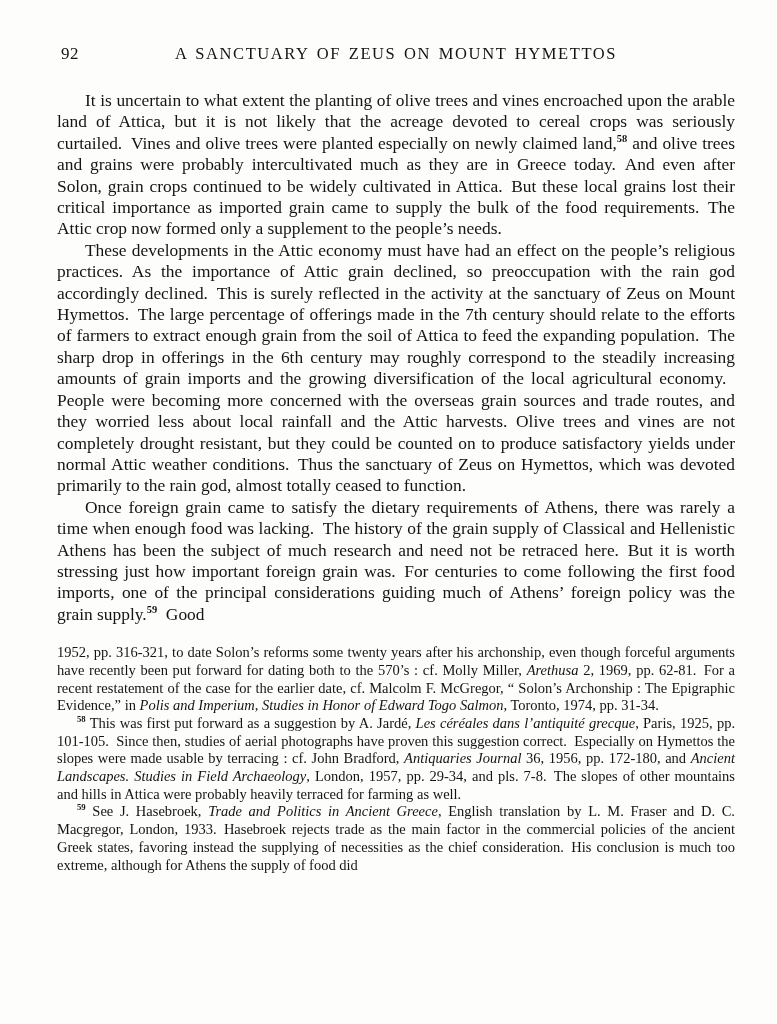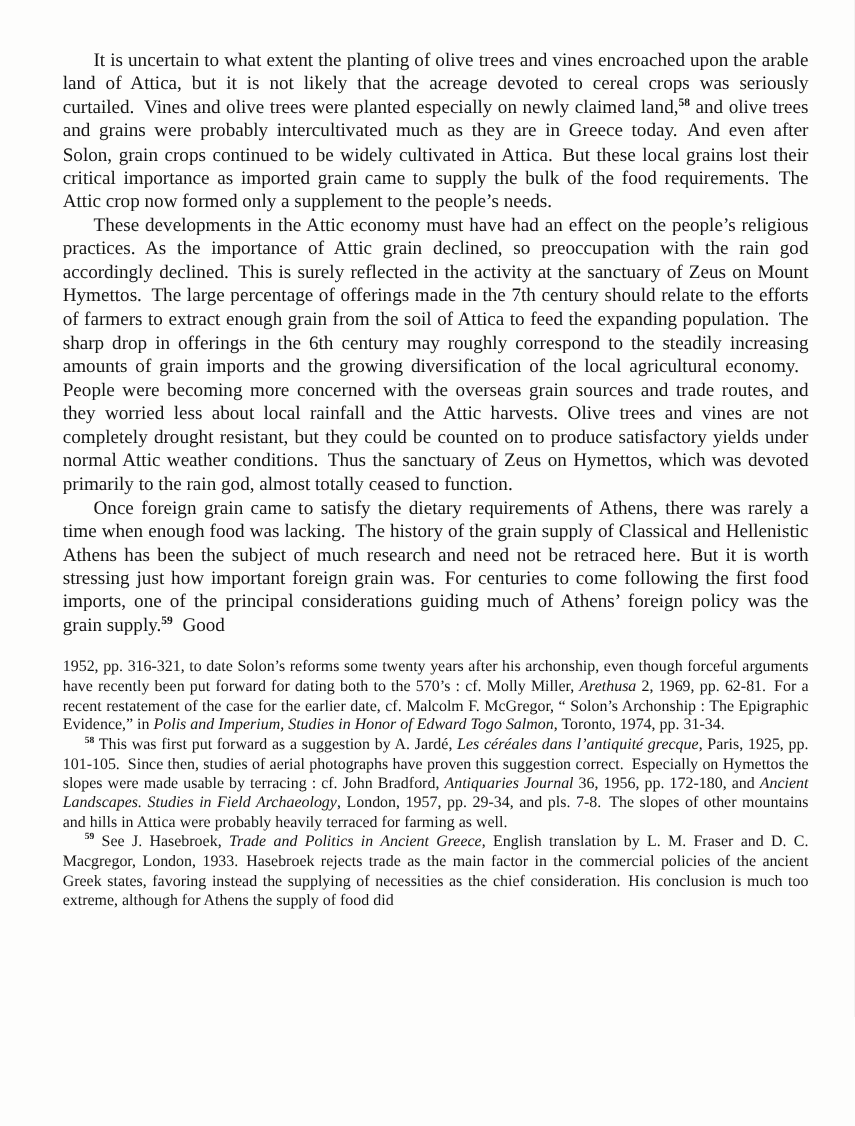--- a/index.html
+++ b/index.html
@@ -68,20 +68,24 @@
   }
   .it {
     font-style: italic;
   }
 </style>
 </head>
 <body>
 
 <div class="page">
 
+  <header class="page-header">
+    <span class="page-number">92</span>
+    <span class="running-title">A SANCTUARY OF ZEUS ON MOUNT HYMETTOS</span>
+  </header>
 
   <main class="body-text">
     <p><span>It is uncertain to what extent the planting of olive trees and vines encroached upon the arable land of Attica, but it is not likely that the acreage devoted to cereal crops was seriously curtailed. Vines and olive trees were planted especially on newly claimed land,</span><sup>58</sup><span> and olive trees and grains were probably intercultivated much as they are in Greece today. And even after Solon, grain crops continued to be widely cultivated in Attica. But these local grains lost their critical importance as imported grain came to supply the bulk of the food requirements. The Attic crop now formed only a supplement to the people’s needs.</span></p>
     <p><span>These developments in the Attic economy must have had an effect on the people’s religious practices. As the importance of Attic grain declined, so preoccupation with the rain god accordingly declined. This is surely reflected in the activity at the sanctuary of Zeus on Mount Hymettos. The large percentage of offerings made in the 7th century should relate to the efforts of farmers to extract enough grain from the soil of Attica to feed the expanding population. The sharp drop in offerings in the 6th century may roughly correspond to the steadily increasing amounts of grain imports and the growing diversification of the local agricultural economy. People were becoming more concerned with the overseas grain sources and trade routes, and they worried less about local rainfall and the Attic harvests. Olive trees and vines are not completely drought resistant, but they could be counted on to produce satisfactory yields under normal Attic weather conditions. Thus the sanctuary of Zeus on Hymettos, which was devoted primarily to the rain god, almost totally ceased to function.</span></p>
     <p><span>Once foreign grain came to satisfy the dietary requirements of Athens, there was rarely a time when enough food was lacking. The history of the grain supply of Classical and Hellenistic Athens has been the subject of much research and need not be retraced here. But it is worth stressing just how important foreign grain was. For centuries to come following the first food imports, one of the principal considerations guiding much of Athens’ foreign policy was the grain supply.</span><sup>59</sup><span> Good</span></p>
   </main>
 
   <section class="footnotes">
     <p class="no-indent"><span>1952, pp. 316-321, to date Solon’s reforms some twenty years after his archonship, even though forceful arguments have recently been put forward for dating both to the 570’s : cf. Molly Miller, </span><span class="it">Arethusa</span><span> 2, 1969, pp. 62-81. For a recent restatement of the case for the earlier date, cf. Malcolm F. McGregor, “ Solon’s Archonship : The Epigraphic Evidence,” in </span><span class="it">Polis and Imperium, Studies in Honor of Edward Togo Salmon</span><span>, Toronto, 1974, pp. 31-34.</span></p>
     <p><sup>58</sup><span> This was first put forward as a suggestion by A. Jardé, </span><span class="it">Les céréales dans l’antiquité grecque</span><span>, Paris, 1925, pp. 101-105. Since then, studies of aerial photographs have proven this suggestion correct. Especially on Hymettos the slopes were made usable by terracing : cf. John Bradford, </span><span class="it">Antiquaries Journal</span><span> 36, 1956, pp. 172-180, and </span><span class="it">Ancient Landscapes. Studies in Field Archaeology</span><span>, London, 1957, pp. 29-34, and pls. 7-8. The slopes of other mountains and hills in Attica were probably heavily terraced for farming as well.</span></p>

